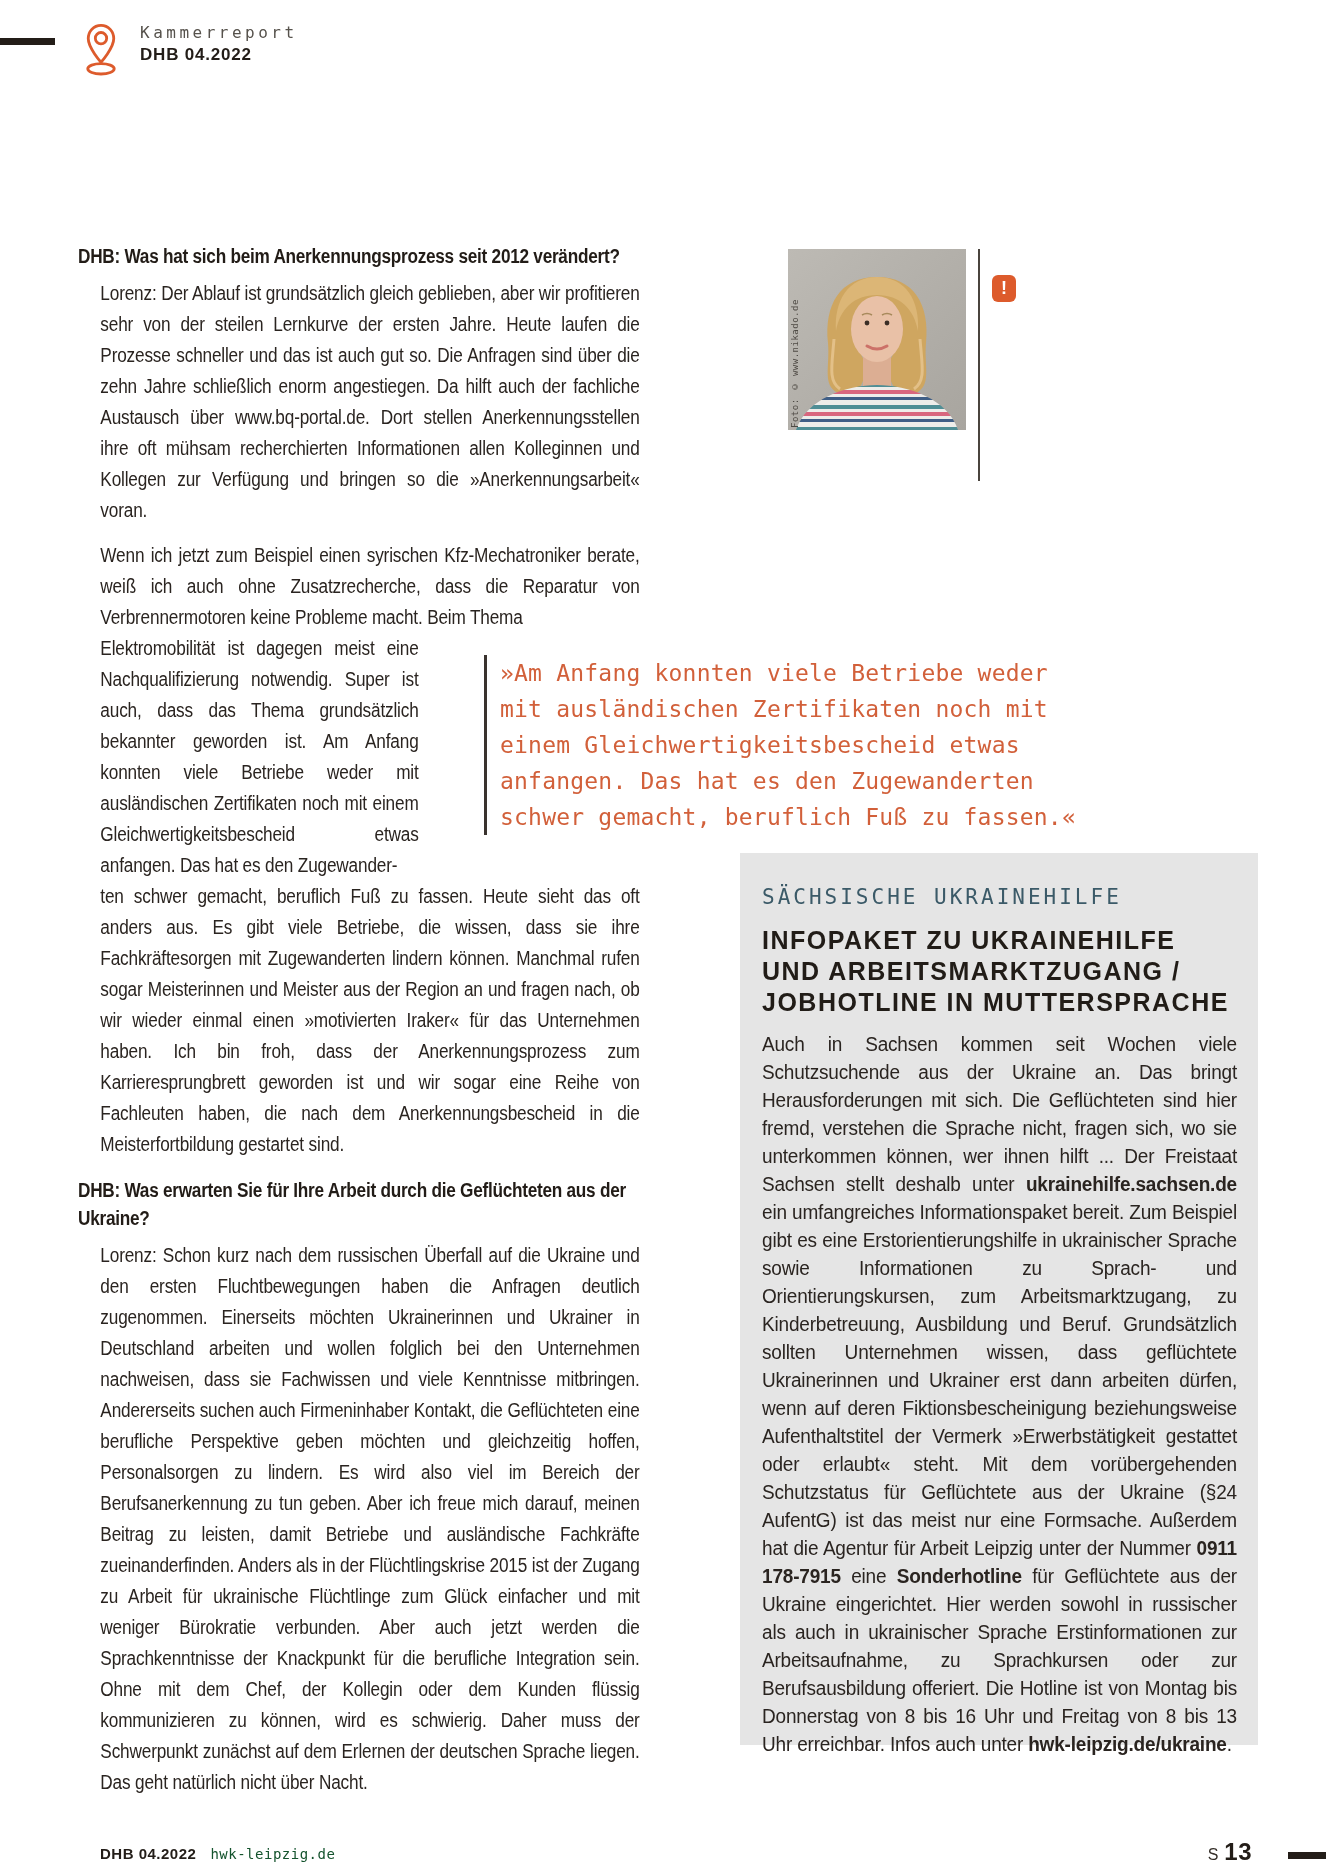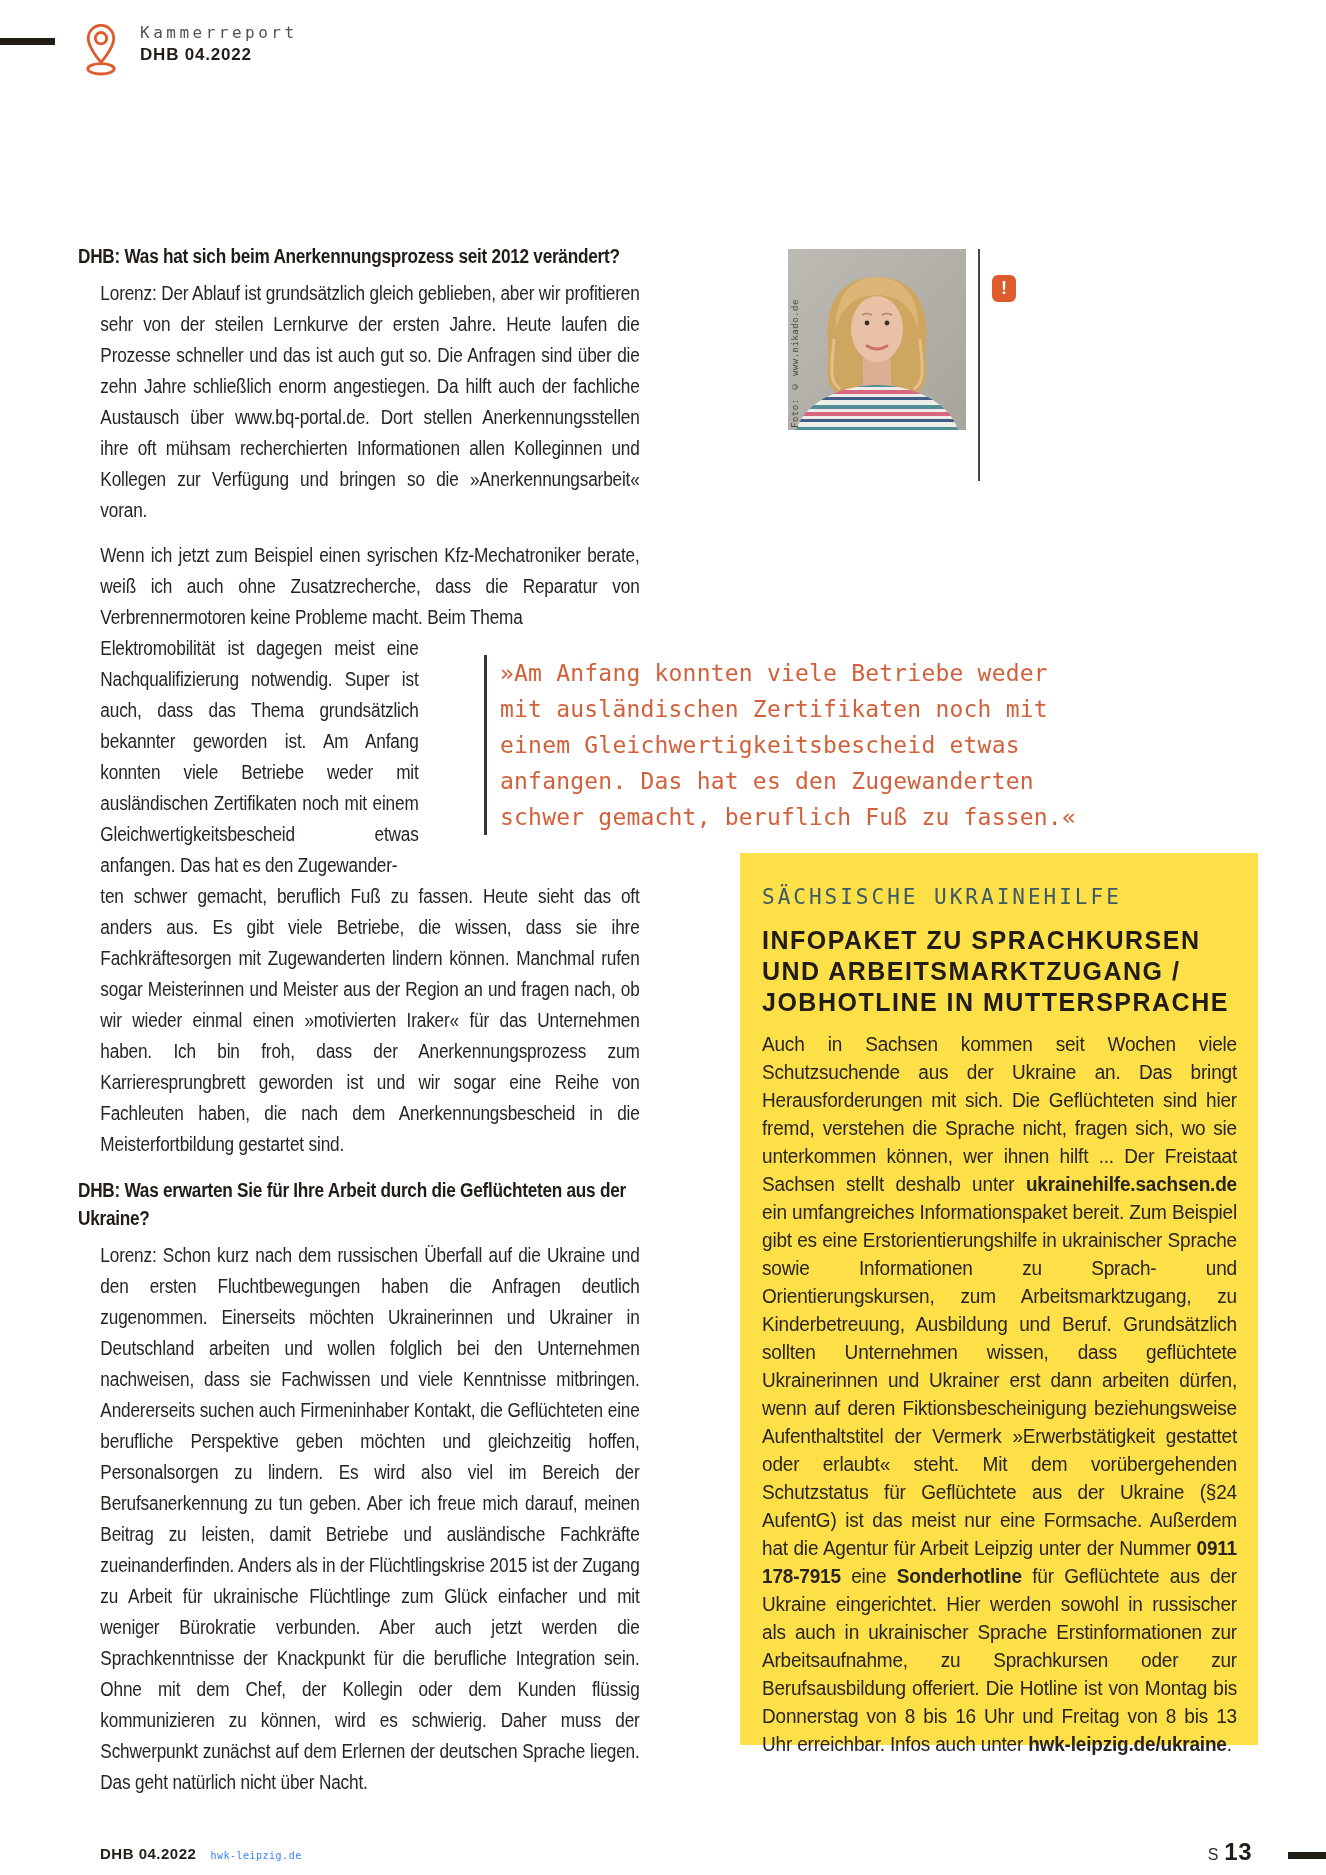--- a/index.html
+++ b/index.html
@@ -39,32 +39,32 @@
   .caption{position:absolute;left:992px;top:320px;width:250px;
            font-family:"DejaVu Sans Mono",monospace;font-size:14.5px;line-height:26.5px;
            letter-spacing:0.3px;color:#45413b;}
 
   
   .pullquote{position:absolute;left:484px;top:655px;width:600px;border-left:3px solid #3a332e;
              padding-left:13px;font-family:"DejaVu Sans Mono",monospace;font-size:23px;
              line-height:36px;letter-spacing:0.2px;color:#d2603a;}
 
   
-  .infobox{position:absolute;left:740px;top:853px;width:518px;height:892px;background:#fde047;
+  .infobox{position:absolute;left:740px;top:853px;width:518px;height:892px;background:#e5e5e5;
            box-sizing:border-box;padding:32px 18px 0 22px;}
   .kicker{font-family:"DejaVu Sans Mono",monospace;font-size:21px;letter-spacing:3px;
           color:#3b5a68;margin-bottom:16px;}
   .box-title{font-weight:bold;font-size:25px;line-height:31px;letter-spacing:1.5px;color:#211c17;}
   .box-body{width:500px;transform:scaleX(0.95);transform-origin:0 0;margin-top:12px;
             font-size:20px;line-height:28px;letter-spacing:-0.2px;text-align:justify;color:#2a2420;}
 
   
   .footer-left{position:absolute;left:100px;top:1845px;display:flex;align-items:baseline;}
   .footer-issue{font-size:15px;font-weight:bold;color:#231d18;letter-spacing:0.5px;margin-right:14px;}
-  .footer-site{font-family:"DejaVu Sans Mono",monospace;font-size:10px;letter-spacing:0.5px;color:#3b82f6;}
+  .footer-site{font-family:"DejaVu Sans Mono",monospace;font-size:14px;letter-spacing:0.5px;color:#14532d;}
   .footer-page{position:absolute;right:74px;top:1838px;display:flex;align-items:baseline;}
   .page-prefix{font-size:16px;color:#332d27;margin-right:6px;}
   .page-num{font-size:24px;font-weight:bold;color:#231d18;letter-spacing:0.5px;}
   .footer-bar{position:absolute;right:0;top:1852px;width:38px;height:7px;background:#231d18;}
 </style>
 </head>
 <body>
 
 <div id="page">
 
@@ -123,21 +123,21 @@
     </svg>
   </div>
   <div class="photo-credit">Foto: © www.nikado.de</div>
   <div class="vdivider"></div>
   <div class="bang">!</div>
 
   <div class="pullquote">»Am Anfang konnten viele Betriebe weder mit ausländischen Zertifikaten noch mit einem Gleichwertigkeitsbescheid etwas anfangen. Das hat es den Zugewanderten schwer gemacht, beruflich Fuß zu fassen.«</div>
 
   <div class="infobox">
     <div class="kicker">SÄCHSISCHE UKRAINEHILFE</div>
-    <div class="box-title">INFOPAKET ZU SPRACHKURSEN UND ARBEITSMARKTZUGANG / JOBHOTLINE IN MUTTERSPRACHE</div>
+    <div class="box-title">INFOPAKET ZU UKRAINEHILFE UND ARBEITSMARKTZUGANG / JOBHOTLINE IN MUTTERSPRACHE</div>
     <div class="box-body"><span>Auch in Sachsen kommen seit Wochen viele Schutzsuchende aus der Ukraine an. Das bringt Herausforderungen mit sich. Die Geflüchteten sind hier fremd, verstehen die Sprache nicht, fragen sich, wo sie unterkommen können, wer ihnen hilft ... Der Freistaat Sachsen stellt deshalb unter </span><span style="font-weight: bold;">ukrainehilfe.sachsen.de</span><span> ein umfangreiches Informationspaket bereit. Zum Beispiel gibt es eine Erstorientierungshilfe in ukrainischer Sprache sowie Informationen zu Sprach- und Orientierungskursen, zum Arbeitsmarktzugang, zu Kinderbetreuung, Ausbildung und Beruf. Grundsätzlich sollten Unternehmen wissen, dass geflüchtete Ukrainerinnen und Ukrainer erst dann arbeiten dürfen, wenn auf deren Fiktionsbescheinigung beziehungsweise Aufenthaltstitel der Vermerk »Erwerbstätigkeit gestattet oder erlaubt« steht. Mit dem vorübergehenden Schutzstatus für Geflüchtete aus der Ukraine (§24 AufentG) ist das meist nur eine Formsache. Außerdem hat die Agentur für Arbeit Leipzig unter der Nummer </span><span style="font-weight: bold;">0911 178-7915</span><span> eine </span><span style="font-weight: bold;">Sonderhotline</span><span> für Geflüchtete aus der Ukraine eingerichtet. Hier werden sowohl in russischer als auch in ukrainischer Sprache Erstinformationen zur Arbeitsaufnahme, zu Sprachkursen oder zur Berufsausbildung offeriert. Die Hotline ist von Montag bis Donnerstag von 8 bis 16 Uhr und Freitag von 8 bis 13 Uhr erreichbar. Infos auch unter </span><span style="font-weight: bold;">hwk-leipzig.de/ukraine</span><span>.</span></div>
   </div>
 
   <div class="footer-left">
     <span class="footer-issue">DHB 04.2022</span>
     <span class="footer-site">hwk-leipzig.de</span>
   </div>
   <div class="footer-page">
     <span class="page-prefix">S</span>
     <span class="page-num">13</span>

